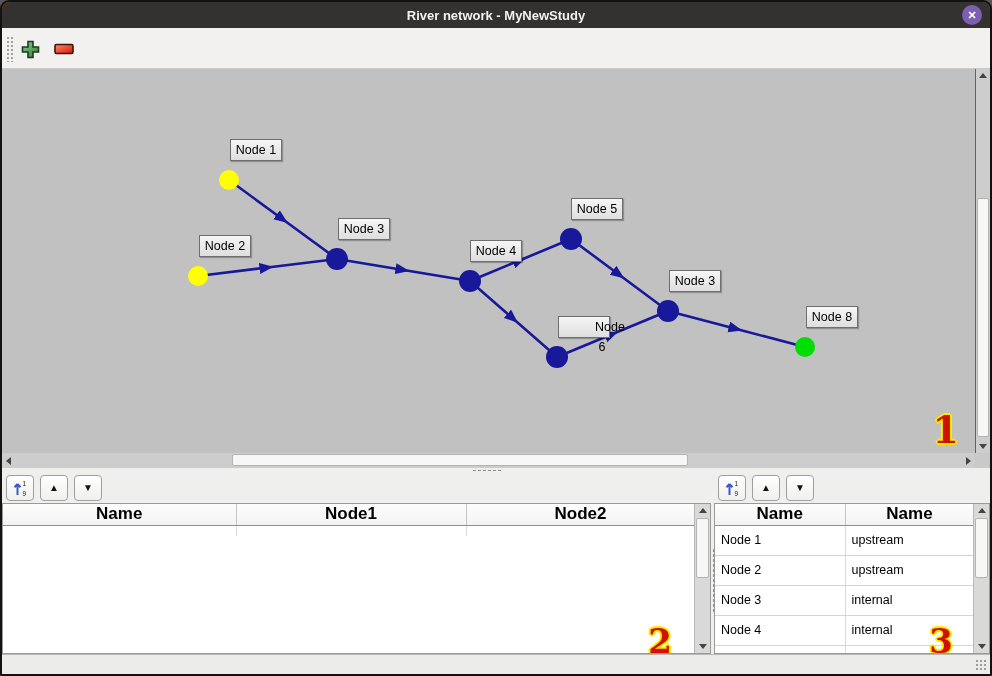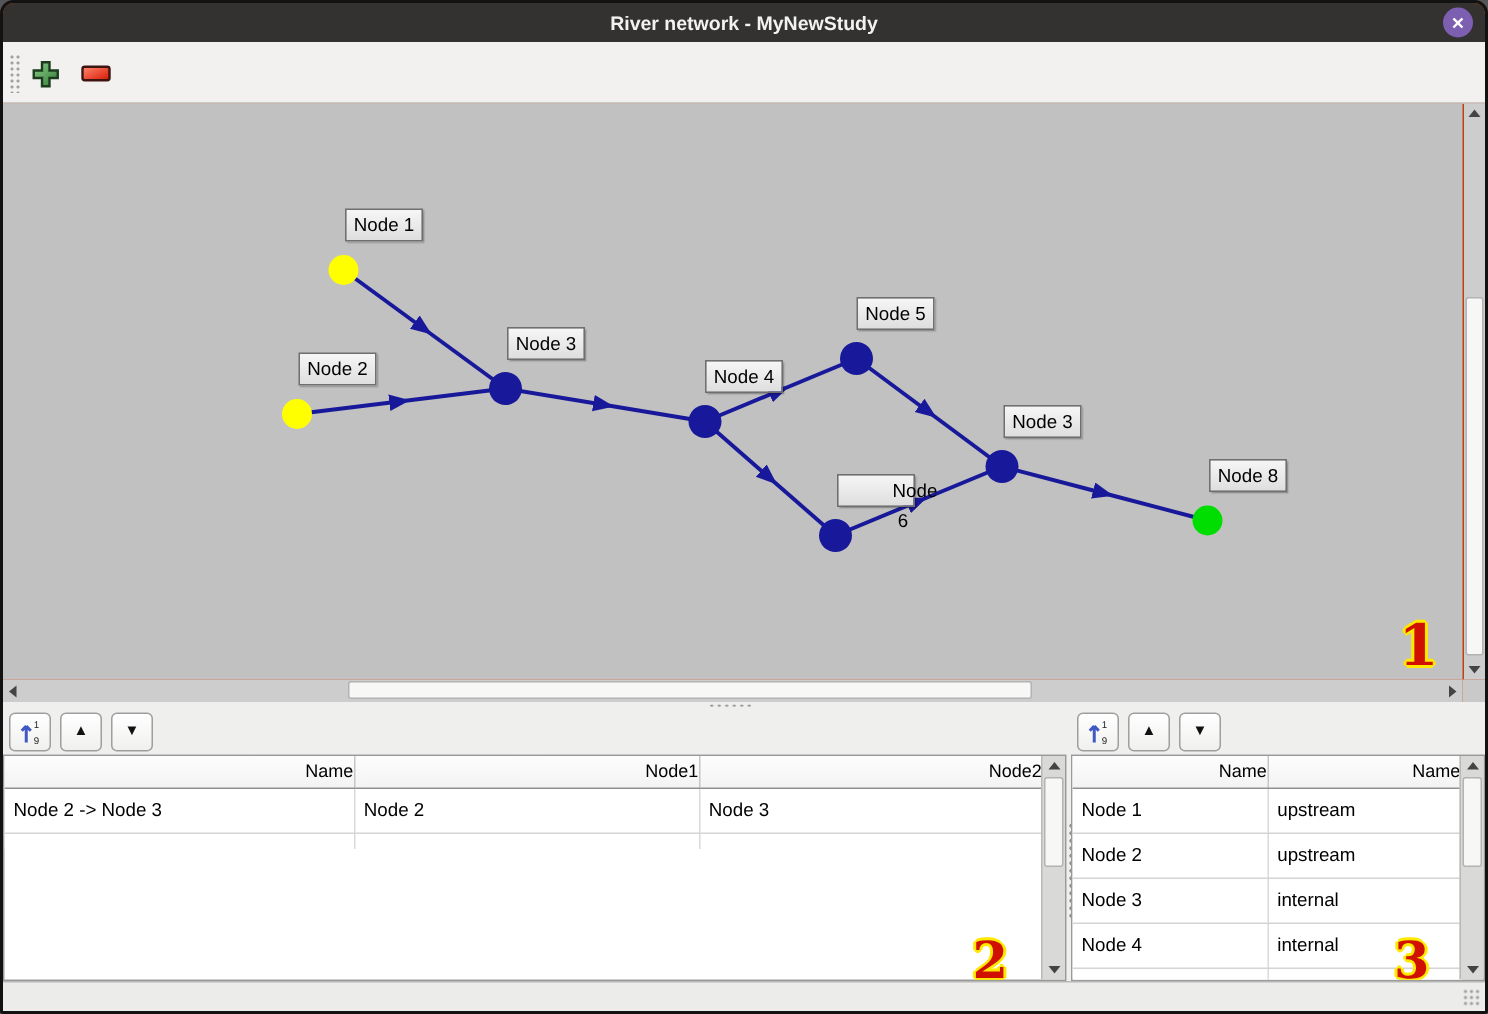--- a/index.html
+++ b/index.html
@@ -69,22 +69,22 @@
   .pane-toolbar { position:absolute; left:0; top:0; width:100%; height:31px; display:flex;
                   align-items:center; gap:6px; padding-left:4px; }
   .small-btn { width:28px; height:26px; background:linear-gradient(#ffffff,#f0f0ef); border:1px solid #9f9f9f;
                border-radius:4px; display:flex; align-items:center; justify-content:center;
                font-size:10px; color:#111; cursor:pointer; }
   .table-wrap { position:absolute; left:0; top:31px; bottom:0; border:1px solid #9a9a9a; background:#fff;
                 overflow:hidden; }
   .pane-left  .table-wrap { width:709px; }
   .pane-right .table-wrap { width:276px; }
   table { border-collapse:collapse; table-layout:fixed; background:#fff; }
-  th { height:21px; font-size:12px; font-weight:normal; background:linear-gradient(#fdfdfd,#f3f3f3);
-       border-right:1px solid #c6c6c6; border-bottom:1px solid #8f8f8f; text-align:right; }
+  th { height:21px; font-size:17px; font-weight:bold; background:linear-gradient(#fdfdfd,#f3f3f3);
+       border-right:1px solid #c6c6c6; border-bottom:1px solid #8f8f8f; text-align:center; }
   td { height:30px; font-size:12.5px; padding-left:6px; border-right:1px solid #dadada;
        border-bottom:1px solid #d4d4d4; white-space:nowrap; overflow:hidden; background:#fff; }
   tr.partial td { height:11px; border-bottom:none; }
   .tbl-vscroll { position:absolute; top:0; right:0; width:16px; height:100%; background:#d9d9d8;
                  border-left:1px solid #b9b9b9; }
 
   
   .statusbar { position:absolute; left:0; top:652px; width:988px; height:20px; background:#ececea;
                border-top:1px solid #b7b7b7; }
   .size-grip { position:absolute; right:3px; bottom:3px; width:12px; height:12px;
@@ -212,25 +212,20 @@
               <col style="width:229px">
             </colgroup>
           <thead>
               <tr>
                 <th>Name</th>
                 <th>Node1</th>
                 <th>Node2</th>
               </tr>
             </thead>
           <tbody>
-              <tr>
-                <td>Node 2 -&gt; Node 3</td>
-                <td>Node 2</td>
-                <td>Node 3</td>
-              </tr>
               <tr class="partial">
                 <td></td>
                 <td></td>
                 <td></td>
               </tr>
             </tbody>
         </table>
         <div class="tbl-vscroll">
           <div class="sb-arrow" style="left:0;top:0;width:15px;height:13px;">
               <span class="tri tri-up"></span>

